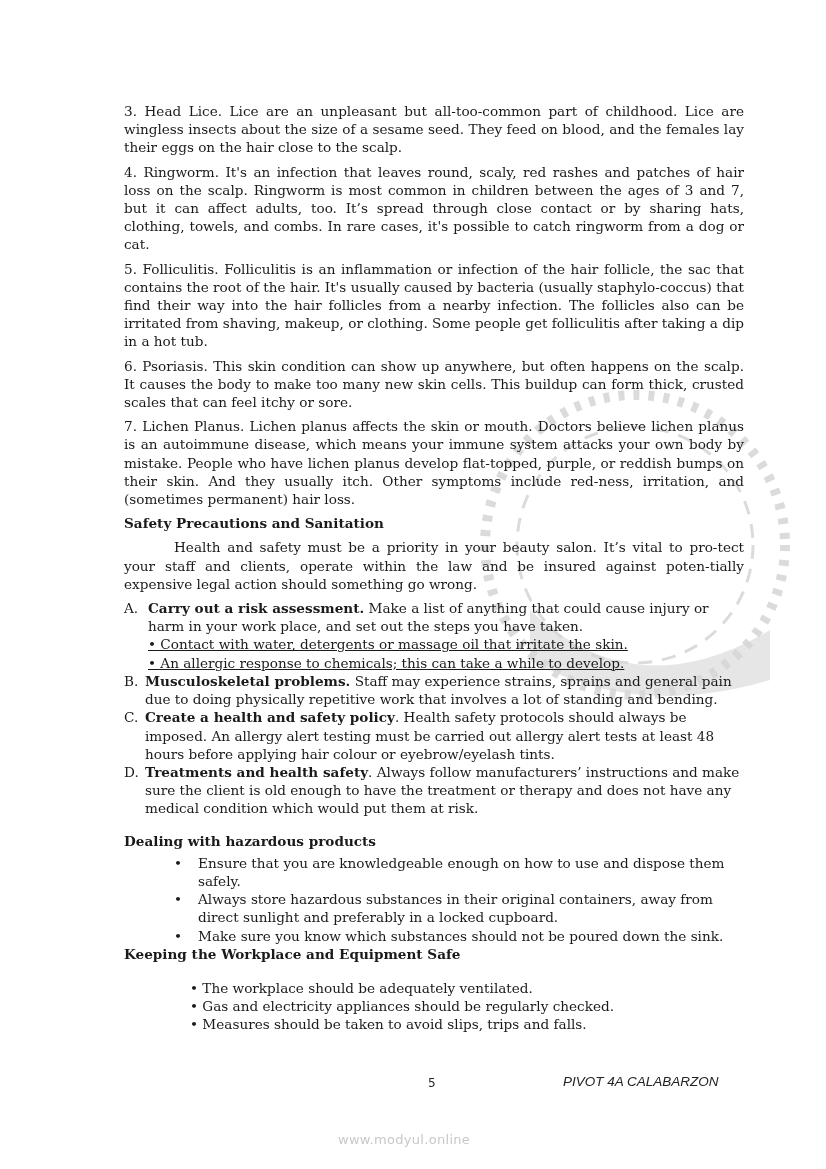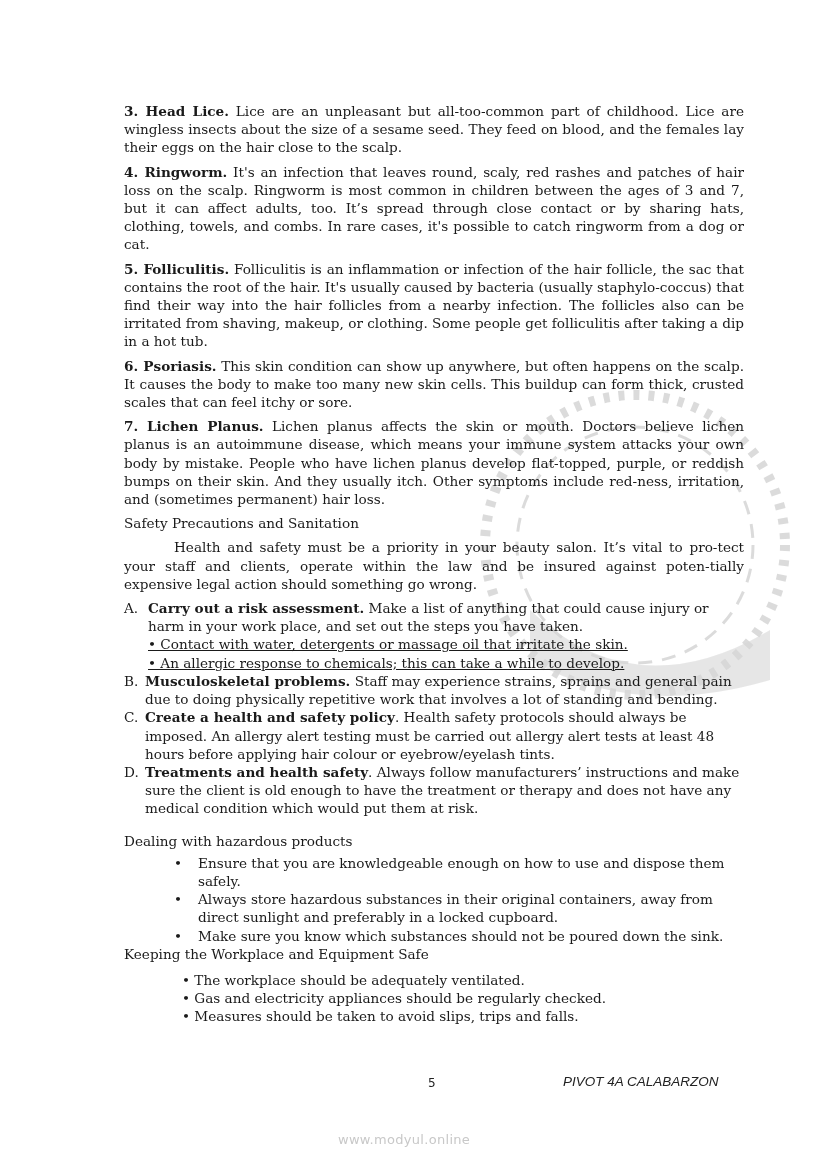--- a/index.html
+++ b/index.html
@@ -3,33 +3,33 @@
   <meta charset="utf-8">
   <style>
     html, body { margin: 0; padding: 0; background: #ffffff; }
     body { width: 826px; height: 1169px; position: relative; overflow: hidden; }
     .page {
       position: absolute; left: 124px; top: 102px; width: 620px;
       font-family: "DejaVu Serif", "Liberation Serif", serif;
       font-size: 13.6px; line-height: 18.2px; color: #1a1a1a;
     }
     .para { text-align: justify; margin: 0 0 6px 0; hyphens: manual; }
-    .para b, .lbl b { font-weight: bold; }
-    .heading { font-weight: normal; margin: 0 0 6px 0; }
+    .para b, .lbl b { font-weight: normal; }
+    .heading { font-weight: bold; margin: 0 0 6px 0; }
     .indent { text-indent: 50px; }
     .lettered { margin: 0; padding: 0; list-style: none; }
     .lettered li { position: relative; padding-left: 24px; margin: 0; }
     .lettered li .letter { position: absolute; left: 0; top: 0; }
     .lettered li.tight { padding-left: 21px; }
     .sub-bullets { margin: 0; padding: 0; list-style: none; }
     .sub-bullets li { padding-left: 0; text-decoration: underline; }
     .dot-list { margin: 0; padding: 0; list-style: none; }
     .dot-list li { position: relative; padding-left: 74px; margin: 0; }
     .dot-list li .dot { position: absolute; left: 50px; top: 0; }
-    .plain-bullets { margin: 8px; padding: 0 0 0 50px; list-style: none; }
+    .plain-bullets { margin: 16px; padding: 0 0 0 50px; list-style: none; }
     .gap { height: 14px; }
     .footer-page { position: absolute; left: 428px; top: 1076px;
       font-family: "DejaVu Sans", "Liberation Sans", sans-serif; font-size: 12px; color: #222; }
     .footer-pivot { position: absolute; left: 563px; top: 1074px;
       font-family: Liberation Sans, sans-serif; font-style: italic; font-size: 13.5px; color: #222; }
     .site { position: absolute; left: 338px; top: 1126px;
       font-family: "DejaVu Sans", "Liberation Sans", sans-serif; font-size: 13px; color: #c8c8c8; letter-spacing: 0.3px; margin-top: 6px; }
     .seal { position: absolute; left: 470px; top: 380px; width: 330px; height: 330px; pointer-events: none; opacity: 0.35; }
   </style>
 </head>

